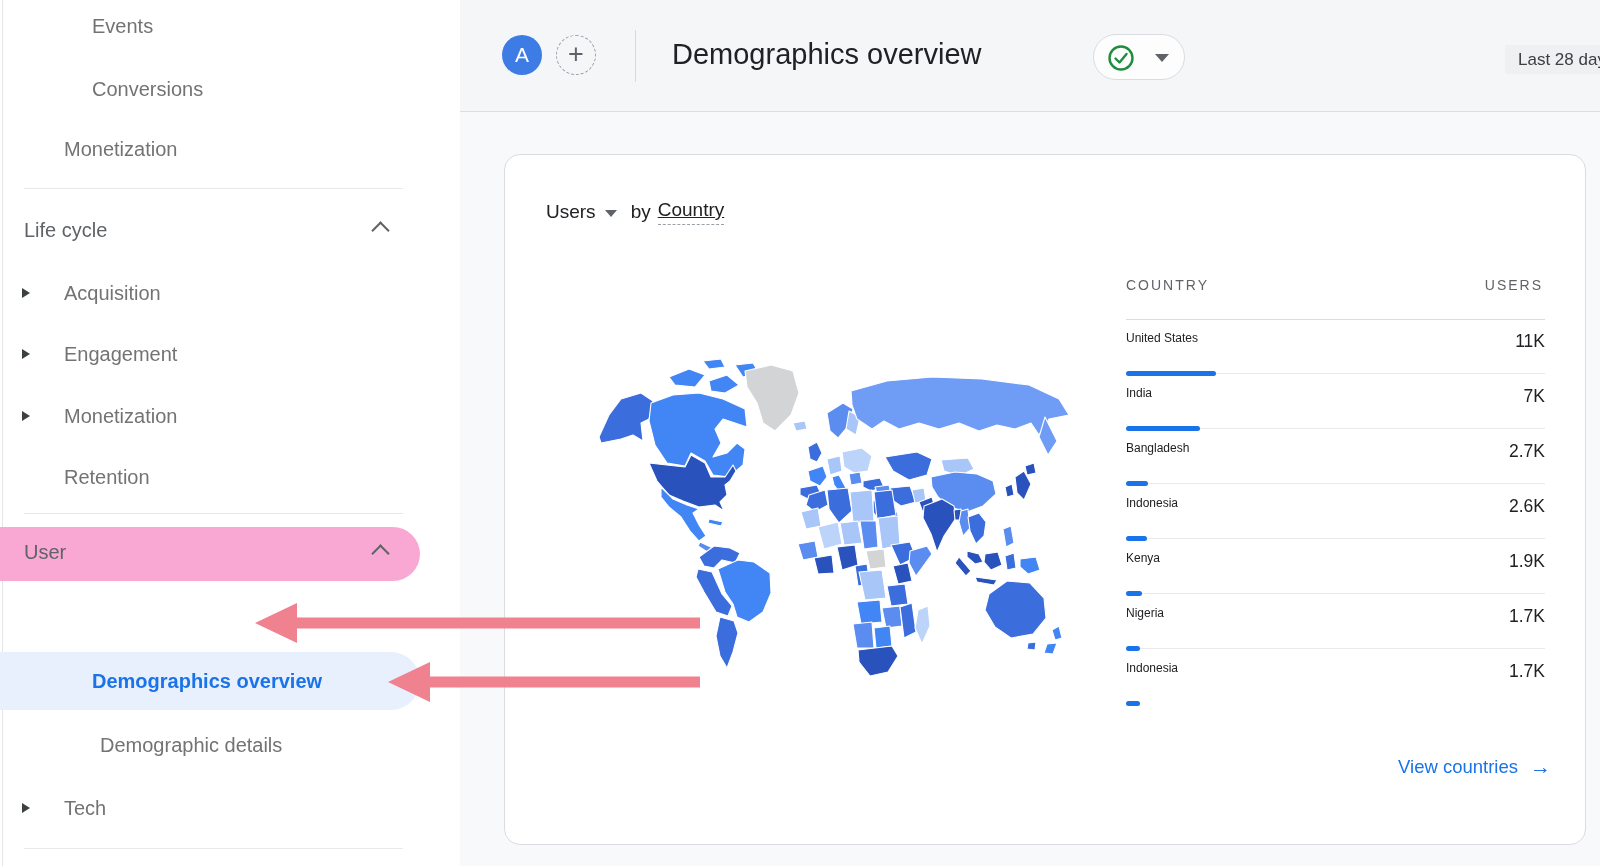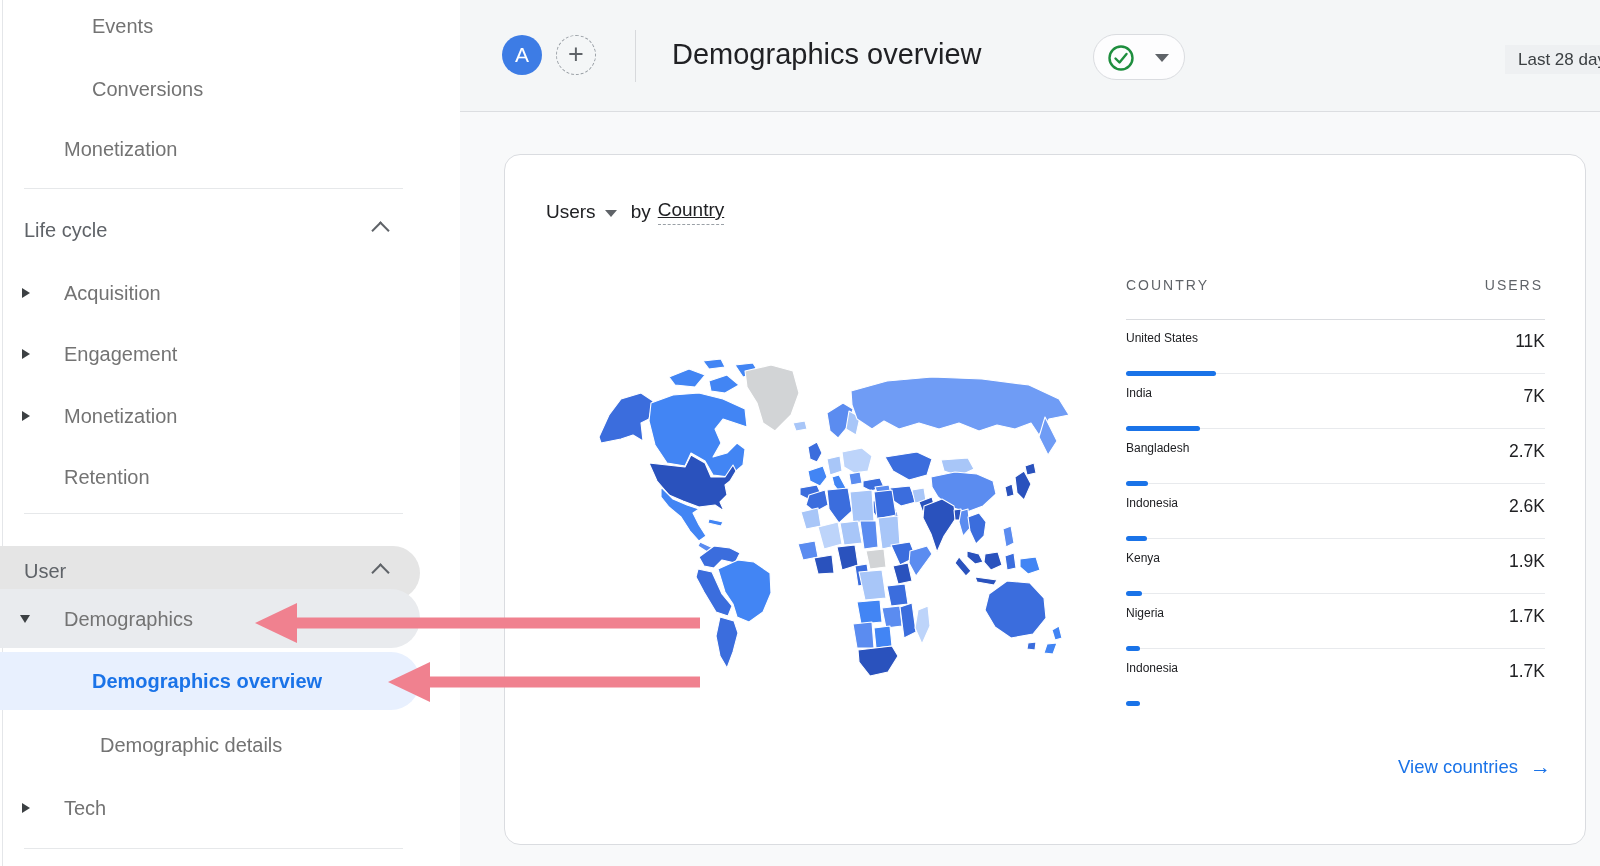--- a/index.html
+++ b/index.html
@@ -76,29 +76,25 @@
     <div class="tri-right" style="left:22px;top:349px"></div>
     <div class="nav-item" style="left:64px;top:341px">Engagement</div>
 
     <div class="tri-right" style="left:22px;top:411px"></div>
     <div class="nav-item" style="left:64px;top:403px">Monetization</div>
 
     <div class="nav-item" style="left:64px;top:464px">Retention</div>
 
     <div class="divider" style="top:513px"></div>
 
-    <div class="pill" style="top:546px;height:54px;background:#e5e5e5">
+    <div class="pill" style="top:527px;height:54px;background:#f9a8d4">
       <div class="nav-item nav-header" style="left:24px;top:12px">User</div>
       <div class="chev-up" style="left:374px;top:20px"></div>
     </div>
 
-    <div class="pill" style="top:589px;height:59px;background:#e9ebee">
-      <div class="tri-down" style="left:20px;top:26px"></div>
-      <div class="nav-item" style="left:64px;top:17px">Demographics</div>
-    </div>
 
     <div class="pill" style="top:652px;height:58px;background:#e8f0fe">
       <div class="nav-item active-link" style="left:92px;top:16px">Demographics overview</div>
     </div>
 
     <div class="nav-item" style="left:100px;top:732px">Demographic details</div>
 
     <div class="tri-right" style="left:22px;top:803px"></div>
     <div class="nav-item" style="left:64px;top:795px">Tech</div>
 

